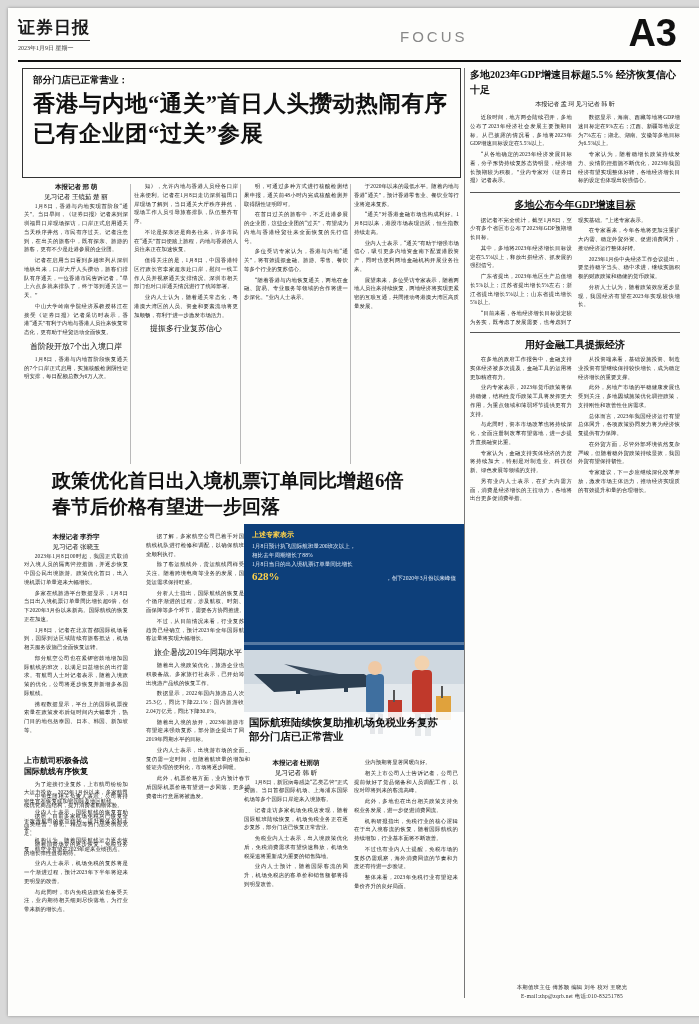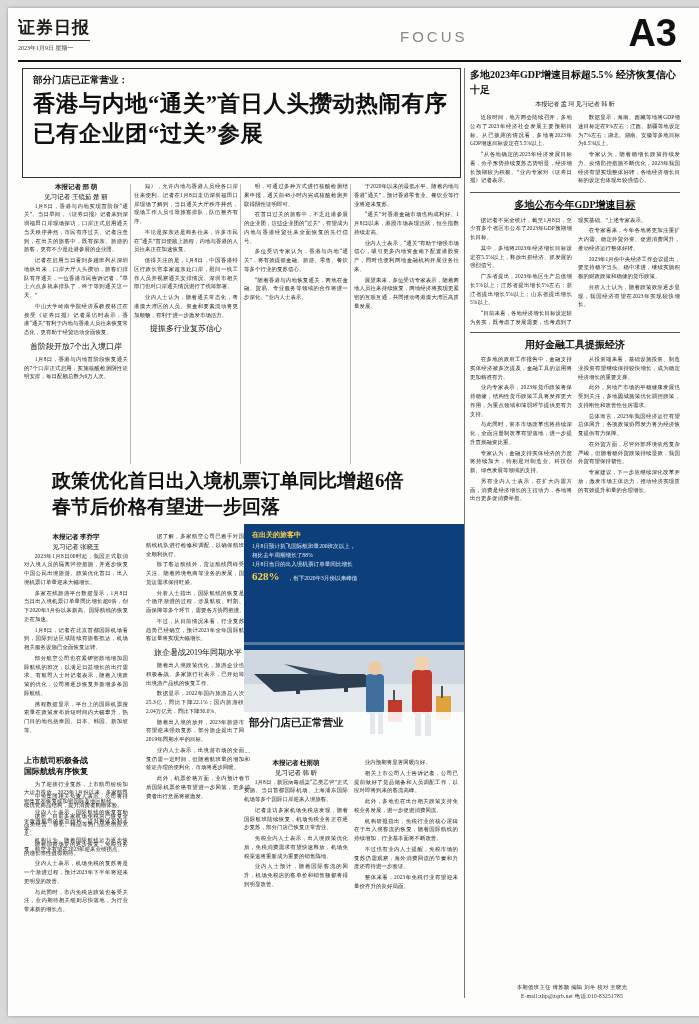--- a/index.html
+++ b/index.html
@@ -268,32 +268,33 @@
         <rect x="197" y="162" width="2" height="12" fill="#555"></rect>
       </g>
 
       <g opacity="0.3" fill="#ffffff">
         <rect x="0" y="118" width="220" height="3"></rect>
       </g>
     </svg>
   </div>
 
   <div class="databox">
-    <div class="db-t">在出关的旅客中</div>
+    <div class="db-t">上述专家表示</div>
     <div class="db-l">1月8日预计执飞国际航班量200班次以上，</div>
     <div class="db-l">相比去年周期增长了88%</div>
     <div class="db-l">1月8日当日的出入境机票订单量同比增长</div>
-    <div style="display:flex;align-items:baseline;">
+    <div style="display:flex;align-items:baseline;justify-content:space-between;">
       <div class="db-big">628%</div>
       <div class="db-l" style="padding-left:0;">，创下2020年3月份以来峰值</div>
     </div>
   </div>
 
   <div class="photo-cap">
     <div class="photo-cap-t">
+      <div>国际航班陆续恢复助推机场免税业务复苏</div>
       <div>部分门店已正常营业</div>
     </div>
   </div>
 
   <div style="position:absolute;left:236px;top:750px;width:104px;">
     <div class="byline">
       <div class="b1">本报记者 杜雨萌</div>
       <div>见习记者 韩 昕</div>
     </div>
     <div class="coltext">

